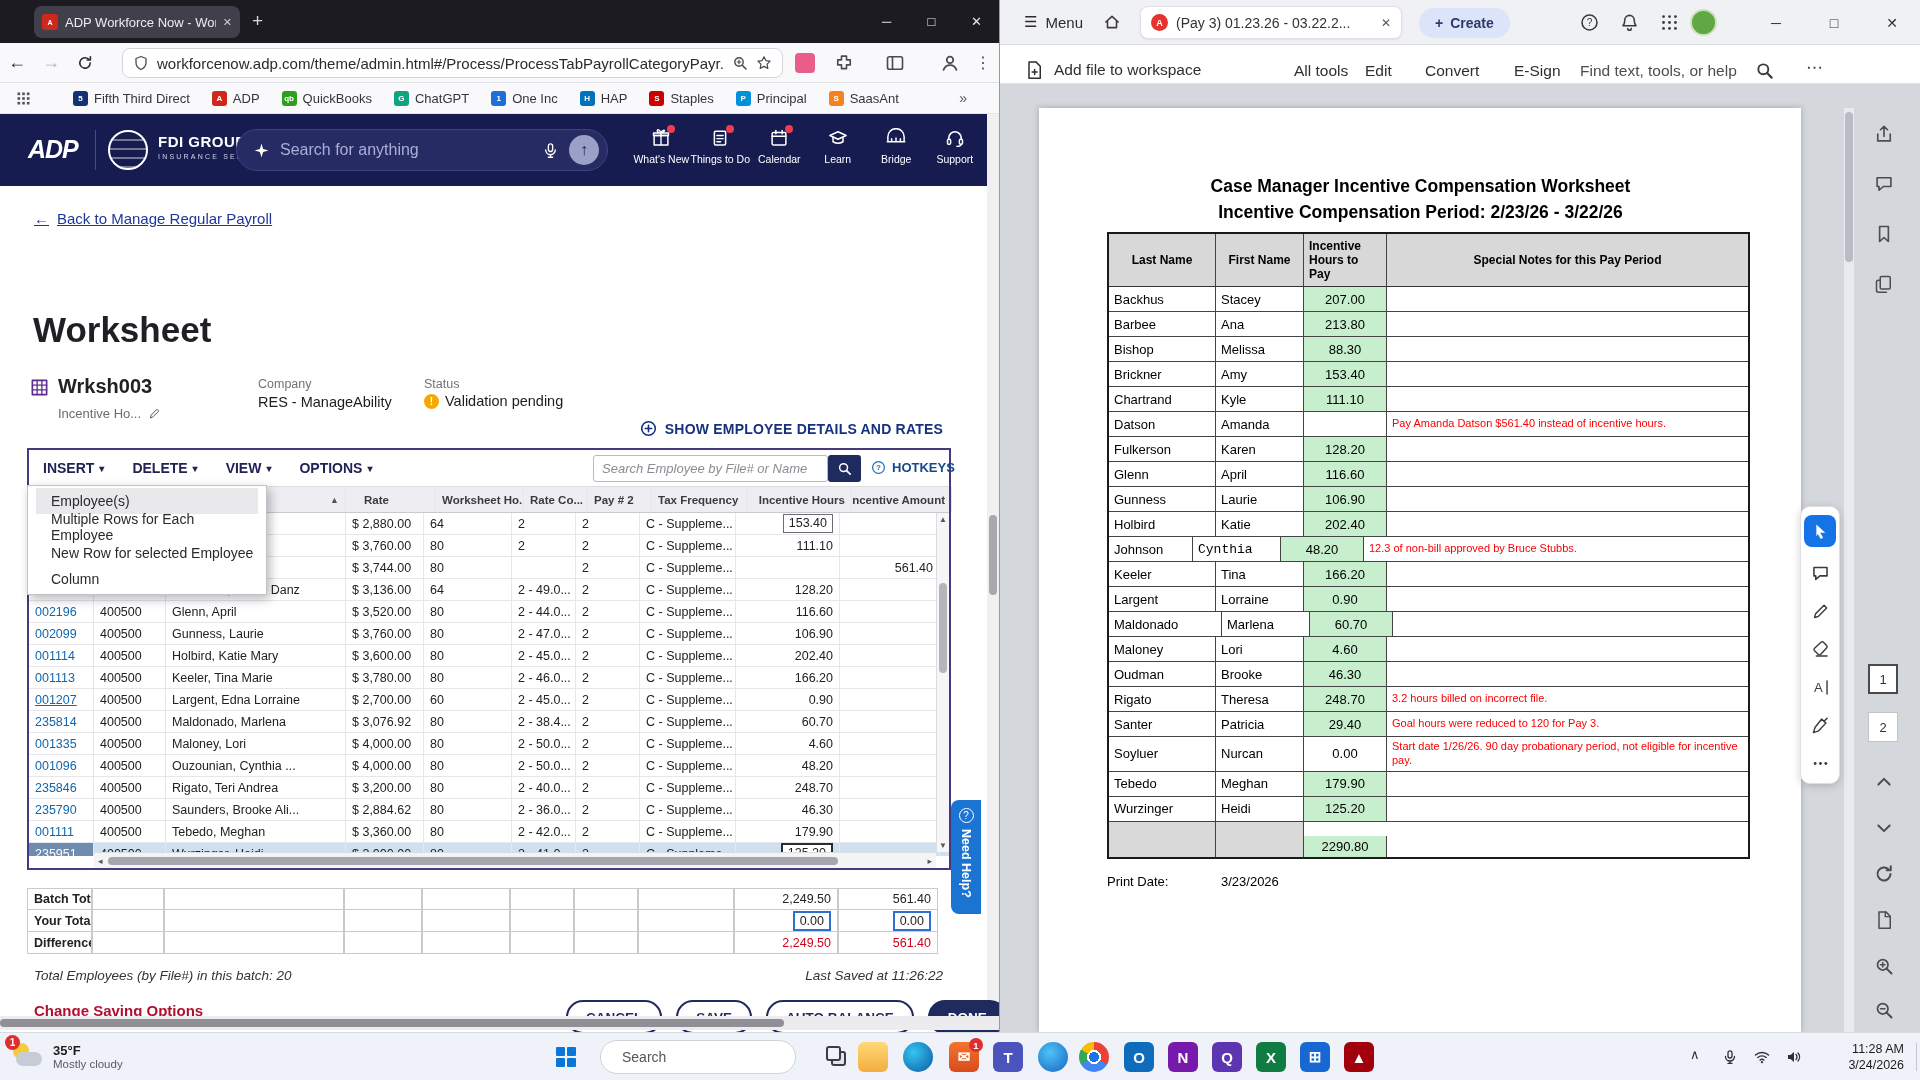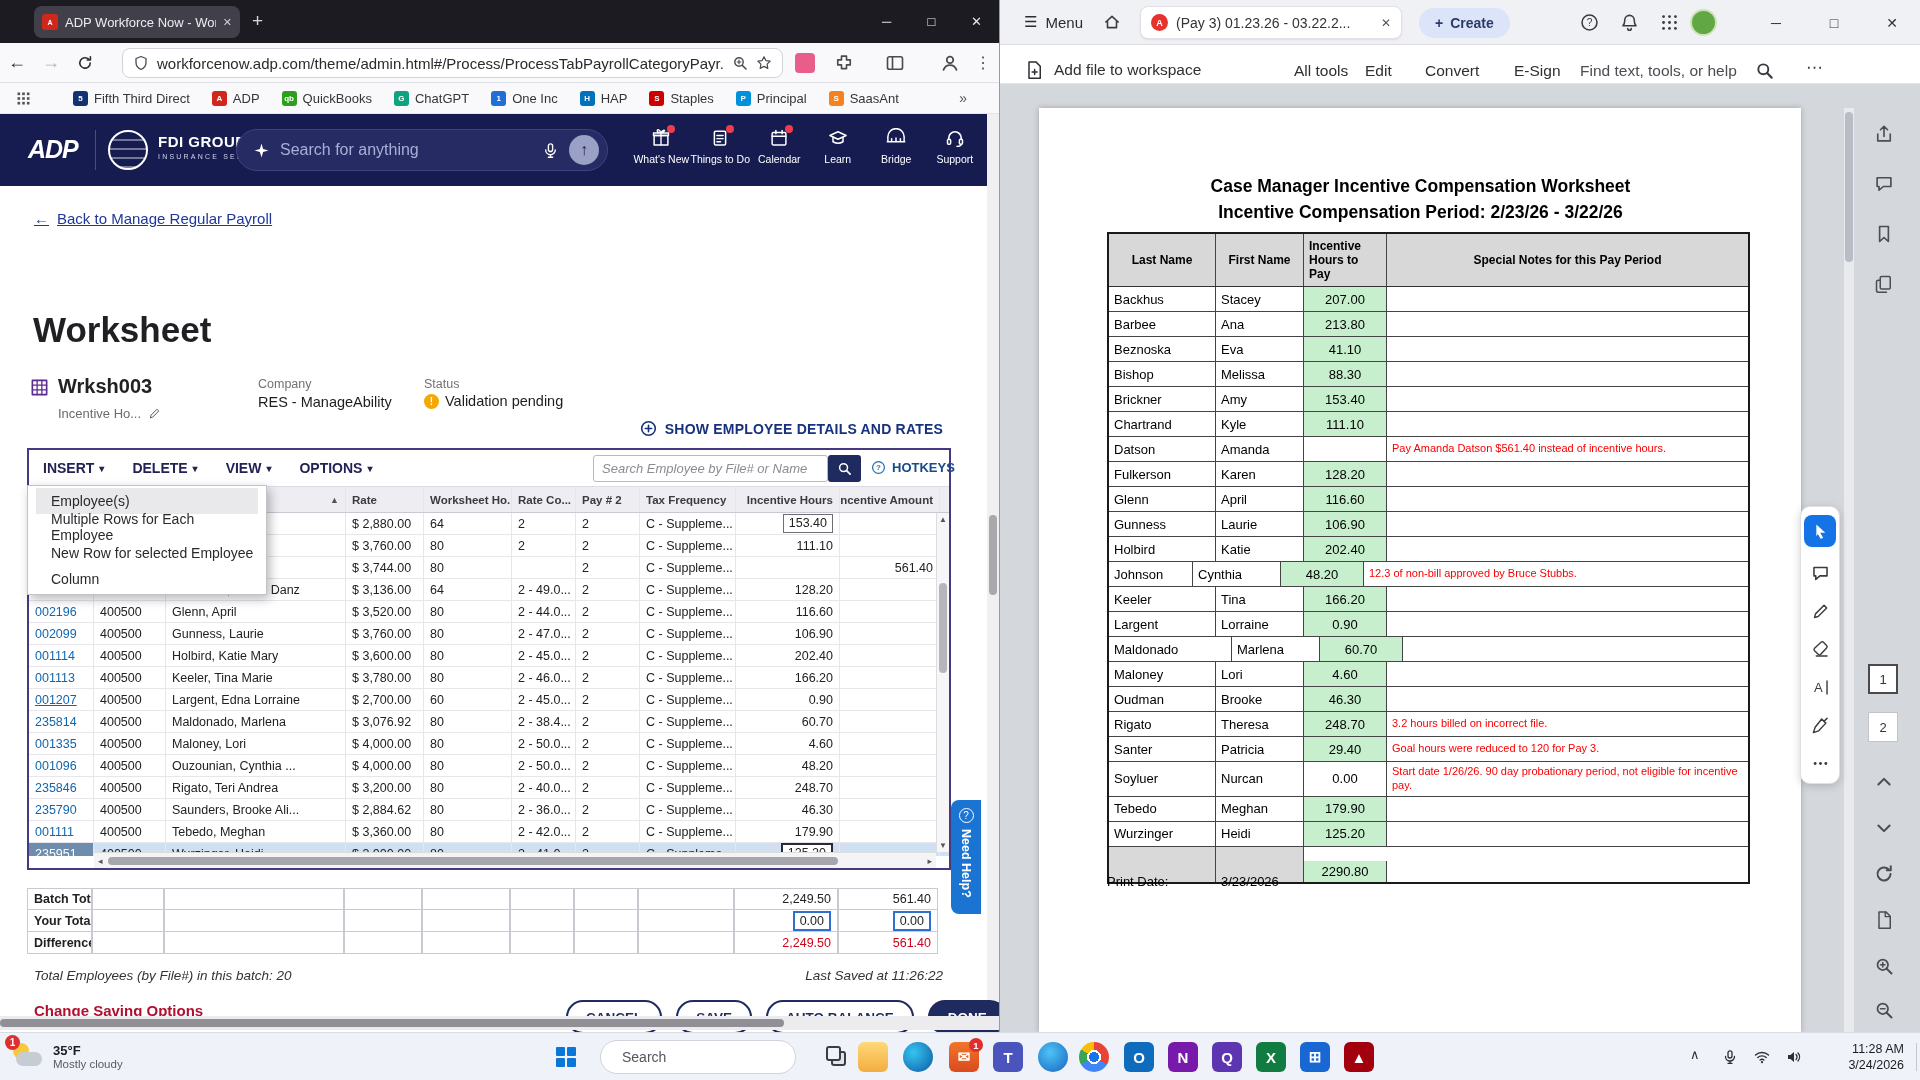--- a/index.html
+++ b/index.html
@@ -488,21 +488,21 @@
           <div class="gcell ghead" style="width: 65px;">
             <span></span>
           </div>
           <div class="gcell ghead" style="width: 72px;">
             <span></span>
           </div>
           <div class="gcell ghead" style="width: 180px;">
             <span></span>
             <span class="sorta">▲</span>
           </div>
-          <div class="gcell ghead" style="width: 78px;">
+          <div class="gcell ghead" style="width: 78px; margin-left: 12px;">
             <span>Rate</span>
           </div>
           <div class="gcell ghead" style="width: 88px;">
             <span>Worksheet Ho...</span>
           </div>
           <div class="gcell ghead" style="width: 64px;">
             <span>Rate Co...</span>
           </div>
           <div class="gcell ghead" style="width: 64px;">
             <span>Pay # 2</span>
@@ -894,26 +894,20 @@
               <div class="pcell phours green" style="width: 83px;">207.00</div>
               <div class="pcell pnote" style="width: 361px;"></div>
             </div>
             <div class="prow">
               <div class="pcell pname" style="width: 107px;">Barbee</div>
               <div class="pcell pname" style="width: 88px;">Ana</div>
               <div class="pcell phours green" style="width: 83px;">213.80</div>
               <div class="pcell pnote" style="width: 361px;"></div>
             </div>
             <div class="prow">
-              <div class="pcell pname" style="width: 107px;">Beznoska</div>
-              <div class="pcell pname" style="width: 88px;">Eva</div>
-              <div class="pcell phours green" style="width: 83px;">41.10</div>
-              <div class="pcell pnote" style="width: 361px;"></div>
-            </div>
-            <div class="prow">
               <div class="pcell pname" style="width: 107px;">Bishop</div>
               <div class="pcell pname" style="width: 88px;">Melissa</div>
               <div class="pcell phours green" style="width: 83px;">88.30</div>
               <div class="pcell pnote" style="width: 361px;"></div>
             </div>
             <div class="prow">
               <div class="pcell pname" style="width: 107px;">Brickner</div>
               <div class="pcell pname" style="width: 88px;">Amy</div>
               <div class="pcell phours green" style="width: 83px;">153.40</div>
               <div class="pcell pnote" style="width: 361px;"></div>
@@ -949,38 +943,38 @@
               <div class="pcell pnote" style="width: 361px;"></div>
             </div>
             <div class="prow">
               <div class="pcell pname" style="width: 107px;">Holbird</div>
               <div class="pcell pname" style="width: 88px;">Katie</div>
               <div class="pcell phours green" style="width: 83px;">202.40</div>
               <div class="pcell pnote" style="width: 361px;"></div>
             </div>
             <div class="prow">
               <div class="pcell pname" style="width: 84px;">Johnson</div>
-              <div class="pcell pname" style="width: 88px;">Cynthia</div>
+              <div class="pcell pname" style="width: 88px; font-family: Liberation Mono, monospace;">Cynthia</div>
               <div class="pcell phours green" style="width: 83px;">48.20</div>
               <div class="pcell pnote" style="width: 361px;">12.3 of non-bill approved by Bruce Stubbs.</div>
             </div>
             <div class="prow">
               <div class="pcell pname" style="width: 107px;">Keeler</div>
               <div class="pcell pname" style="width: 88px;">Tina</div>
               <div class="pcell phours green" style="width: 83px;">166.20</div>
               <div class="pcell pnote" style="width: 361px;"></div>
             </div>
             <div class="prow">
               <div class="pcell pname" style="width: 107px;">Largent</div>
               <div class="pcell pname" style="width: 88px;">Lorraine</div>
               <div class="pcell phours green" style="width: 83px;">0.90</div>
               <div class="pcell pnote" style="width: 361px;"></div>
             </div>
             <div class="prow">
-              <div class="pcell pname" style="width: 123px;">Maldonado</div>
+              <div class="pcell pname" style="width: 113px;">Maldonado</div>
               <div class="pcell pname" style="width: 88px;">Marlena</div>
               <div class="pcell phours green" style="width: 83px;">60.70</div>
               <div class="pcell pnote" style="width: 361px;"></div>
             </div>
             <div class="prow">
               <div class="pcell pname" style="width: 107px;">Maloney</div>
               <div class="pcell pname" style="width: 88px;">Lori</div>
               <div class="pcell phours green" style="width: 83px;">4.60</div>
               <div class="pcell pnote" style="width: 361px;"></div>
             </div>

